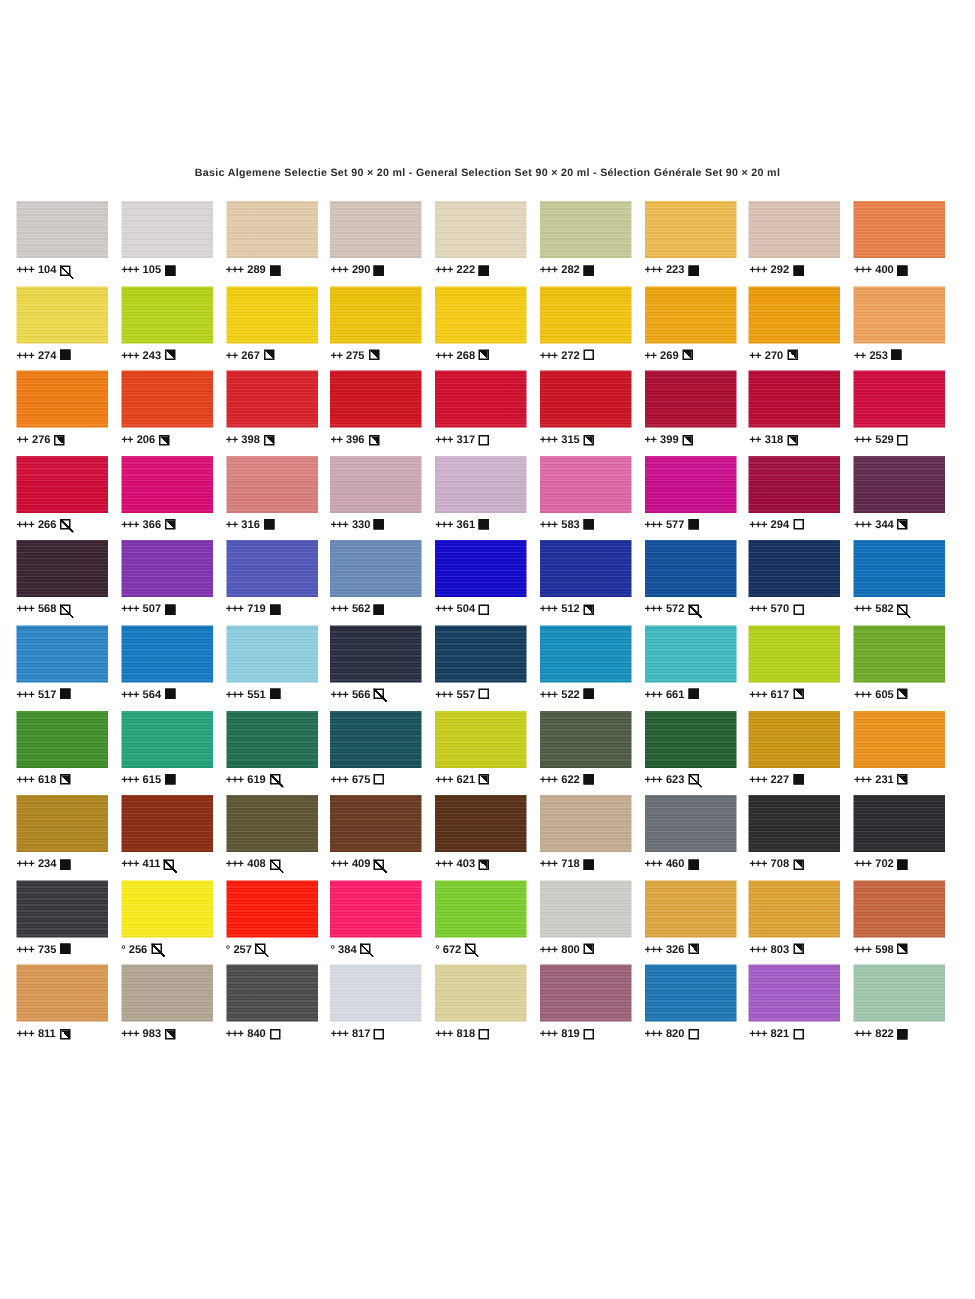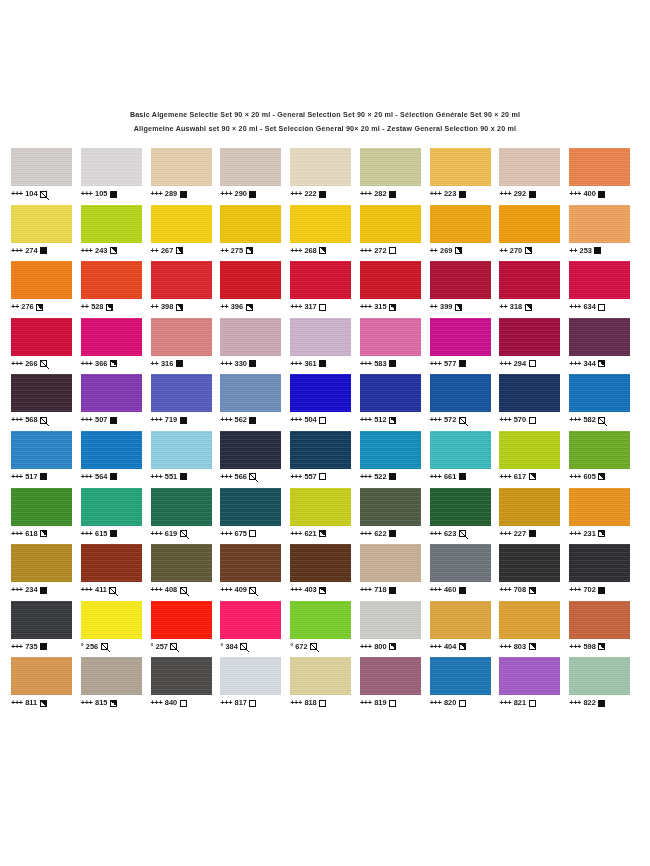--- a/index.html
+++ b/index.html
@@ -114,21 +114,20 @@
     background: linear-gradient(to top right, transparent calc(50% - 0.5px), #111 calc(50% - 0.5px), #111 calc(50% + 0.5px), transparent calc(50% + 0.5px));
   }
 </style>
 </head>
 <body>
 
 <div class="page">
 
   <div class="heading">
     <div class="heading-line">Basic Algemene Selectie Set 90 × 20 ml  - General Selection Set 90 × 20 ml - Sélection Générale Set 90 × 20 ml</div>
-    <div class="heading-line">Allgemeine Auswahl set 90 × 20 ml - Set Selección General 90× 20 ml - Zestaw General Selection 90 x 20 ml</div>
   </div>
 
   <div class="grid" id="swatch-grid">
       <div class="row">
         <div class="cell">
           <div class="swatch" style="background: rgb(210, 205, 203);"></div>
           <div class="label">
             <span class="lf-perm">+++</span>
             <span class="lf-num">104</span>
             <span class="opacity-mark diag"></span>
@@ -279,21 +278,21 @@
           <div class="label">
             <span class="lf-perm">++</span>
             <span class="lf-num">276</span>
             <span class="opacity-mark half"></span>
           </div>
         </div>
         <div class="cell">
           <div class="swatch" style="background: rgb(229, 67, 28);"></div>
           <div class="label">
             <span class="lf-perm">++</span>
-            <span class="lf-num">528</span>
+            <span class="lf-num">206</span>
             <span class="opacity-mark half"></span>
           </div>
         </div>
         <div class="cell">
           <div class="swatch" style="background: rgb(217, 34, 42);"></div>
           <div class="label">
             <span class="lf-perm">++</span>
             <span class="lf-num">398</span>
             <span class="opacity-mark half"></span>
           </div>
@@ -335,21 +334,21 @@
           <div class="label">
             <span class="lf-perm">++</span>
             <span class="lf-num">318</span>
             <span class="opacity-mark half"></span>
           </div>
         </div>
         <div class="cell">
           <div class="swatch" style="background: rgb(210, 12, 65);"></div>
           <div class="label">
             <span class="lf-perm">+++</span>
-            <span class="lf-num">634</span>
+            <span class="lf-num">529</span>
             <span class="opacity-mark open"></span>
           </div>
         </div>
       </div>
       <div class="row">
         <div class="cell">
           <div class="swatch" style="background: rgb(207, 10, 54);"></div>
           <div class="label">
             <span class="lf-perm">+++</span>
             <span class="lf-num">266</span>
@@ -763,21 +762,21 @@
           <div class="label">
             <span class="lf-perm">+++</span>
             <span class="lf-num">800</span>
             <span class="opacity-mark half"></span>
           </div>
         </div>
         <div class="cell">
           <div class="swatch" style="background: rgb(220, 164, 60);"></div>
           <div class="label">
             <span class="lf-perm">+++</span>
-            <span class="lf-num">404</span>
+            <span class="lf-num">326</span>
             <span class="opacity-mark half"></span>
           </div>
         </div>
         <div class="cell">
           <div class="swatch" style="background: rgb(220, 160, 48);"></div>
           <div class="label">
             <span class="lf-perm">+++</span>
             <span class="lf-num">803</span>
             <span class="opacity-mark half"></span>
           </div>
@@ -797,21 +796,21 @@
           <div class="label">
             <span class="lf-perm">+++</span>
             <span class="lf-num">811</span>
             <span class="opacity-mark half"></span>
           </div>
         </div>
         <div class="cell">
           <div class="swatch" style="background: rgb(176, 163, 146);"></div>
           <div class="label">
             <span class="lf-perm">+++</span>
-            <span class="lf-num">815</span>
+            <span class="lf-num">983</span>
             <span class="opacity-mark half"></span>
           </div>
         </div>
         <div class="cell">
           <div class="swatch" style="background: rgb(74, 72, 70);"></div>
           <div class="label">
             <span class="lf-perm">+++</span>
             <span class="lf-num">840</span>
             <span class="opacity-mark open"></span>
           </div>

